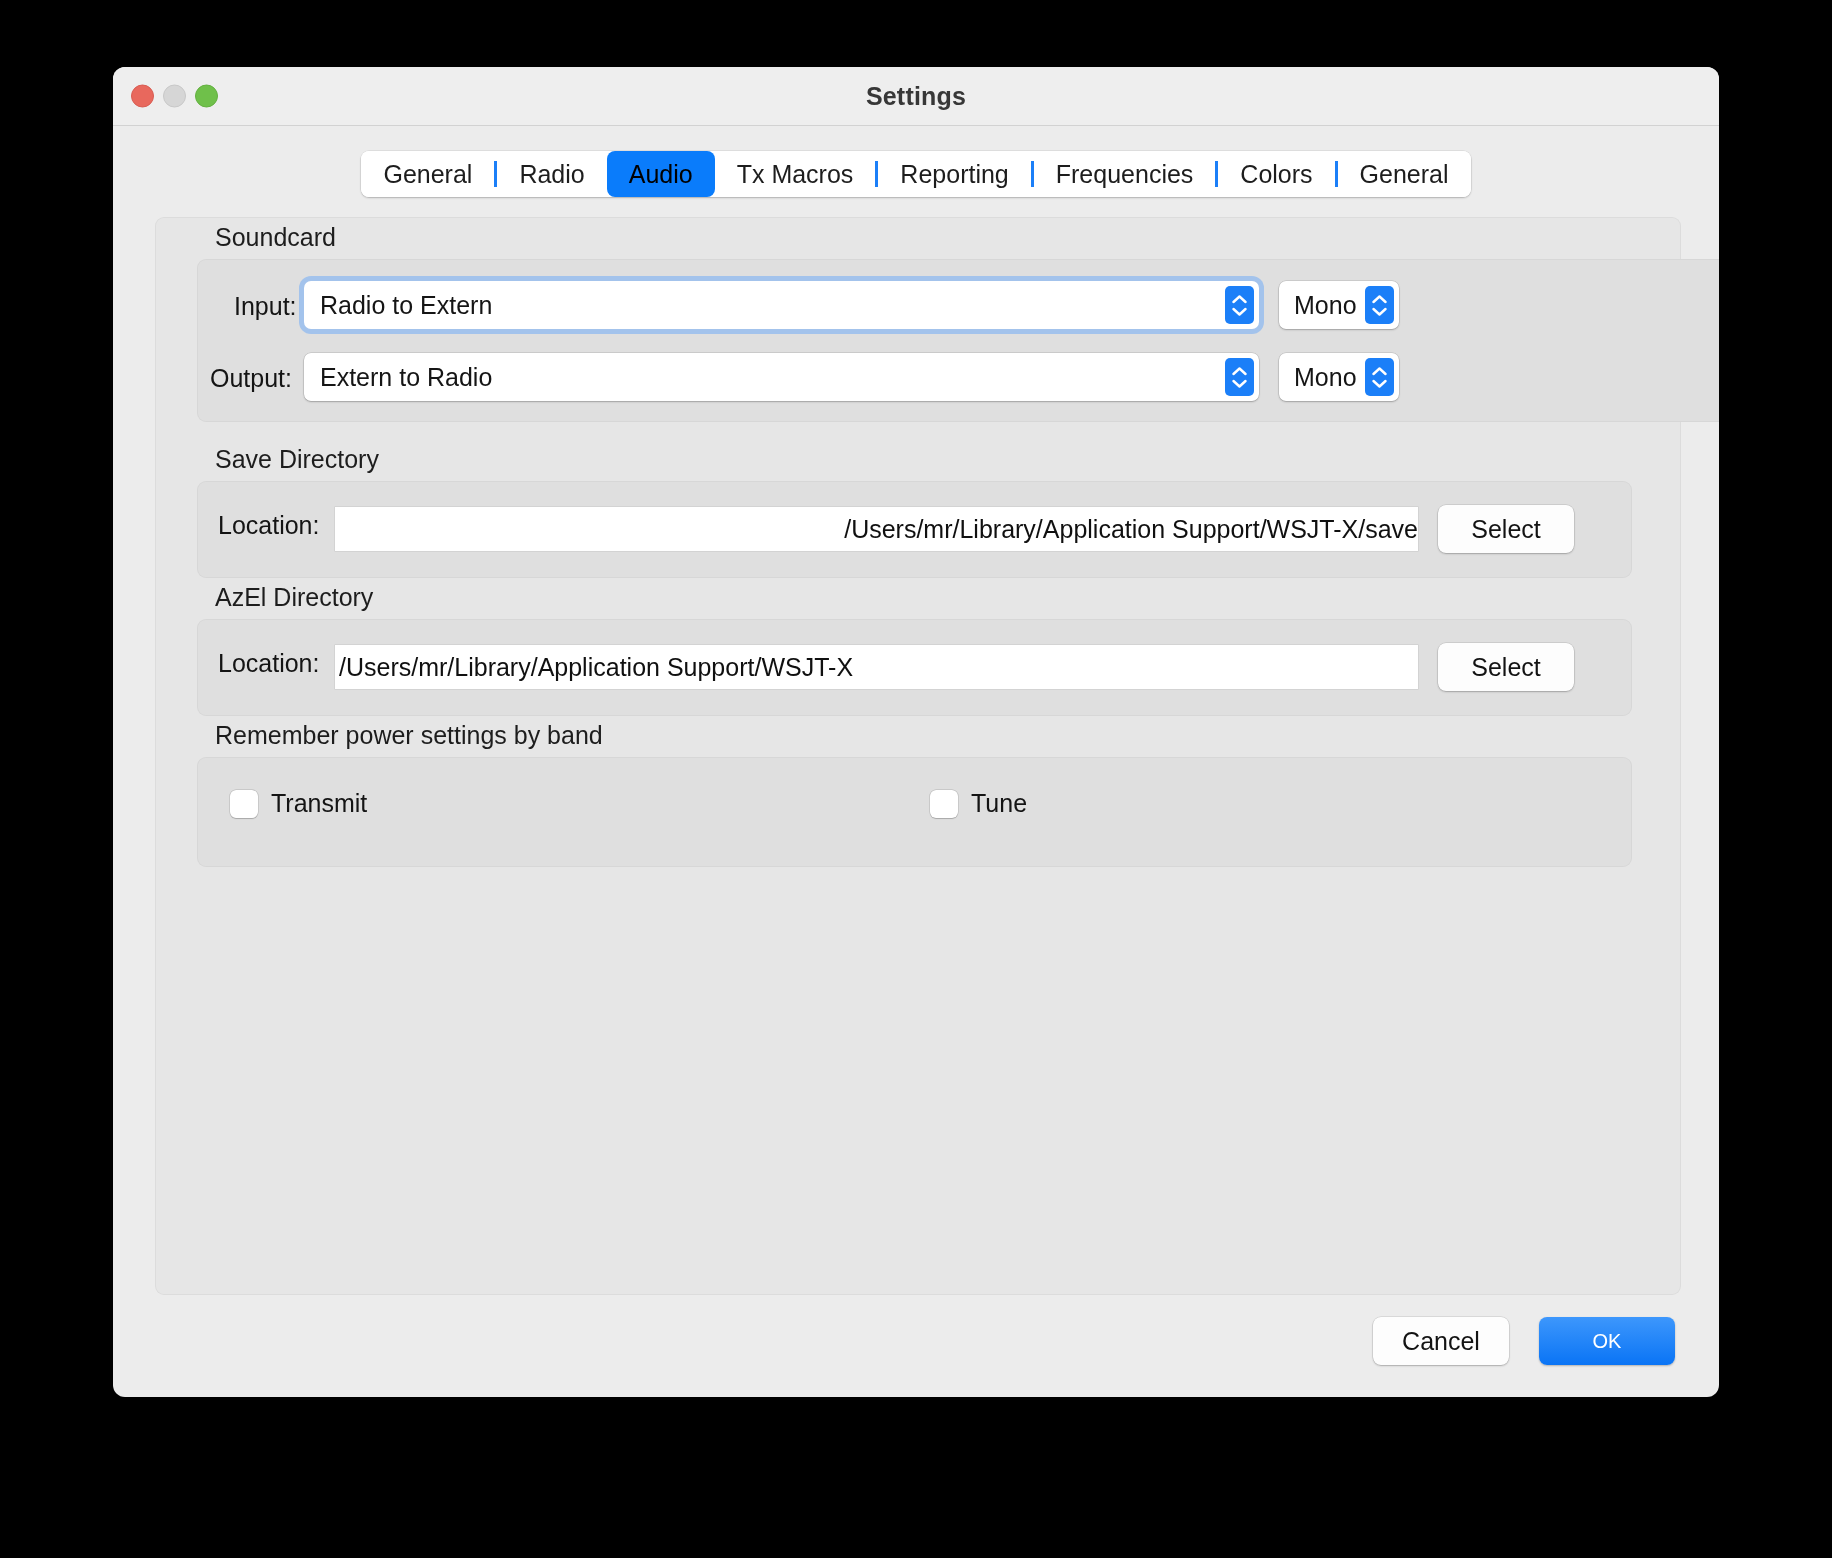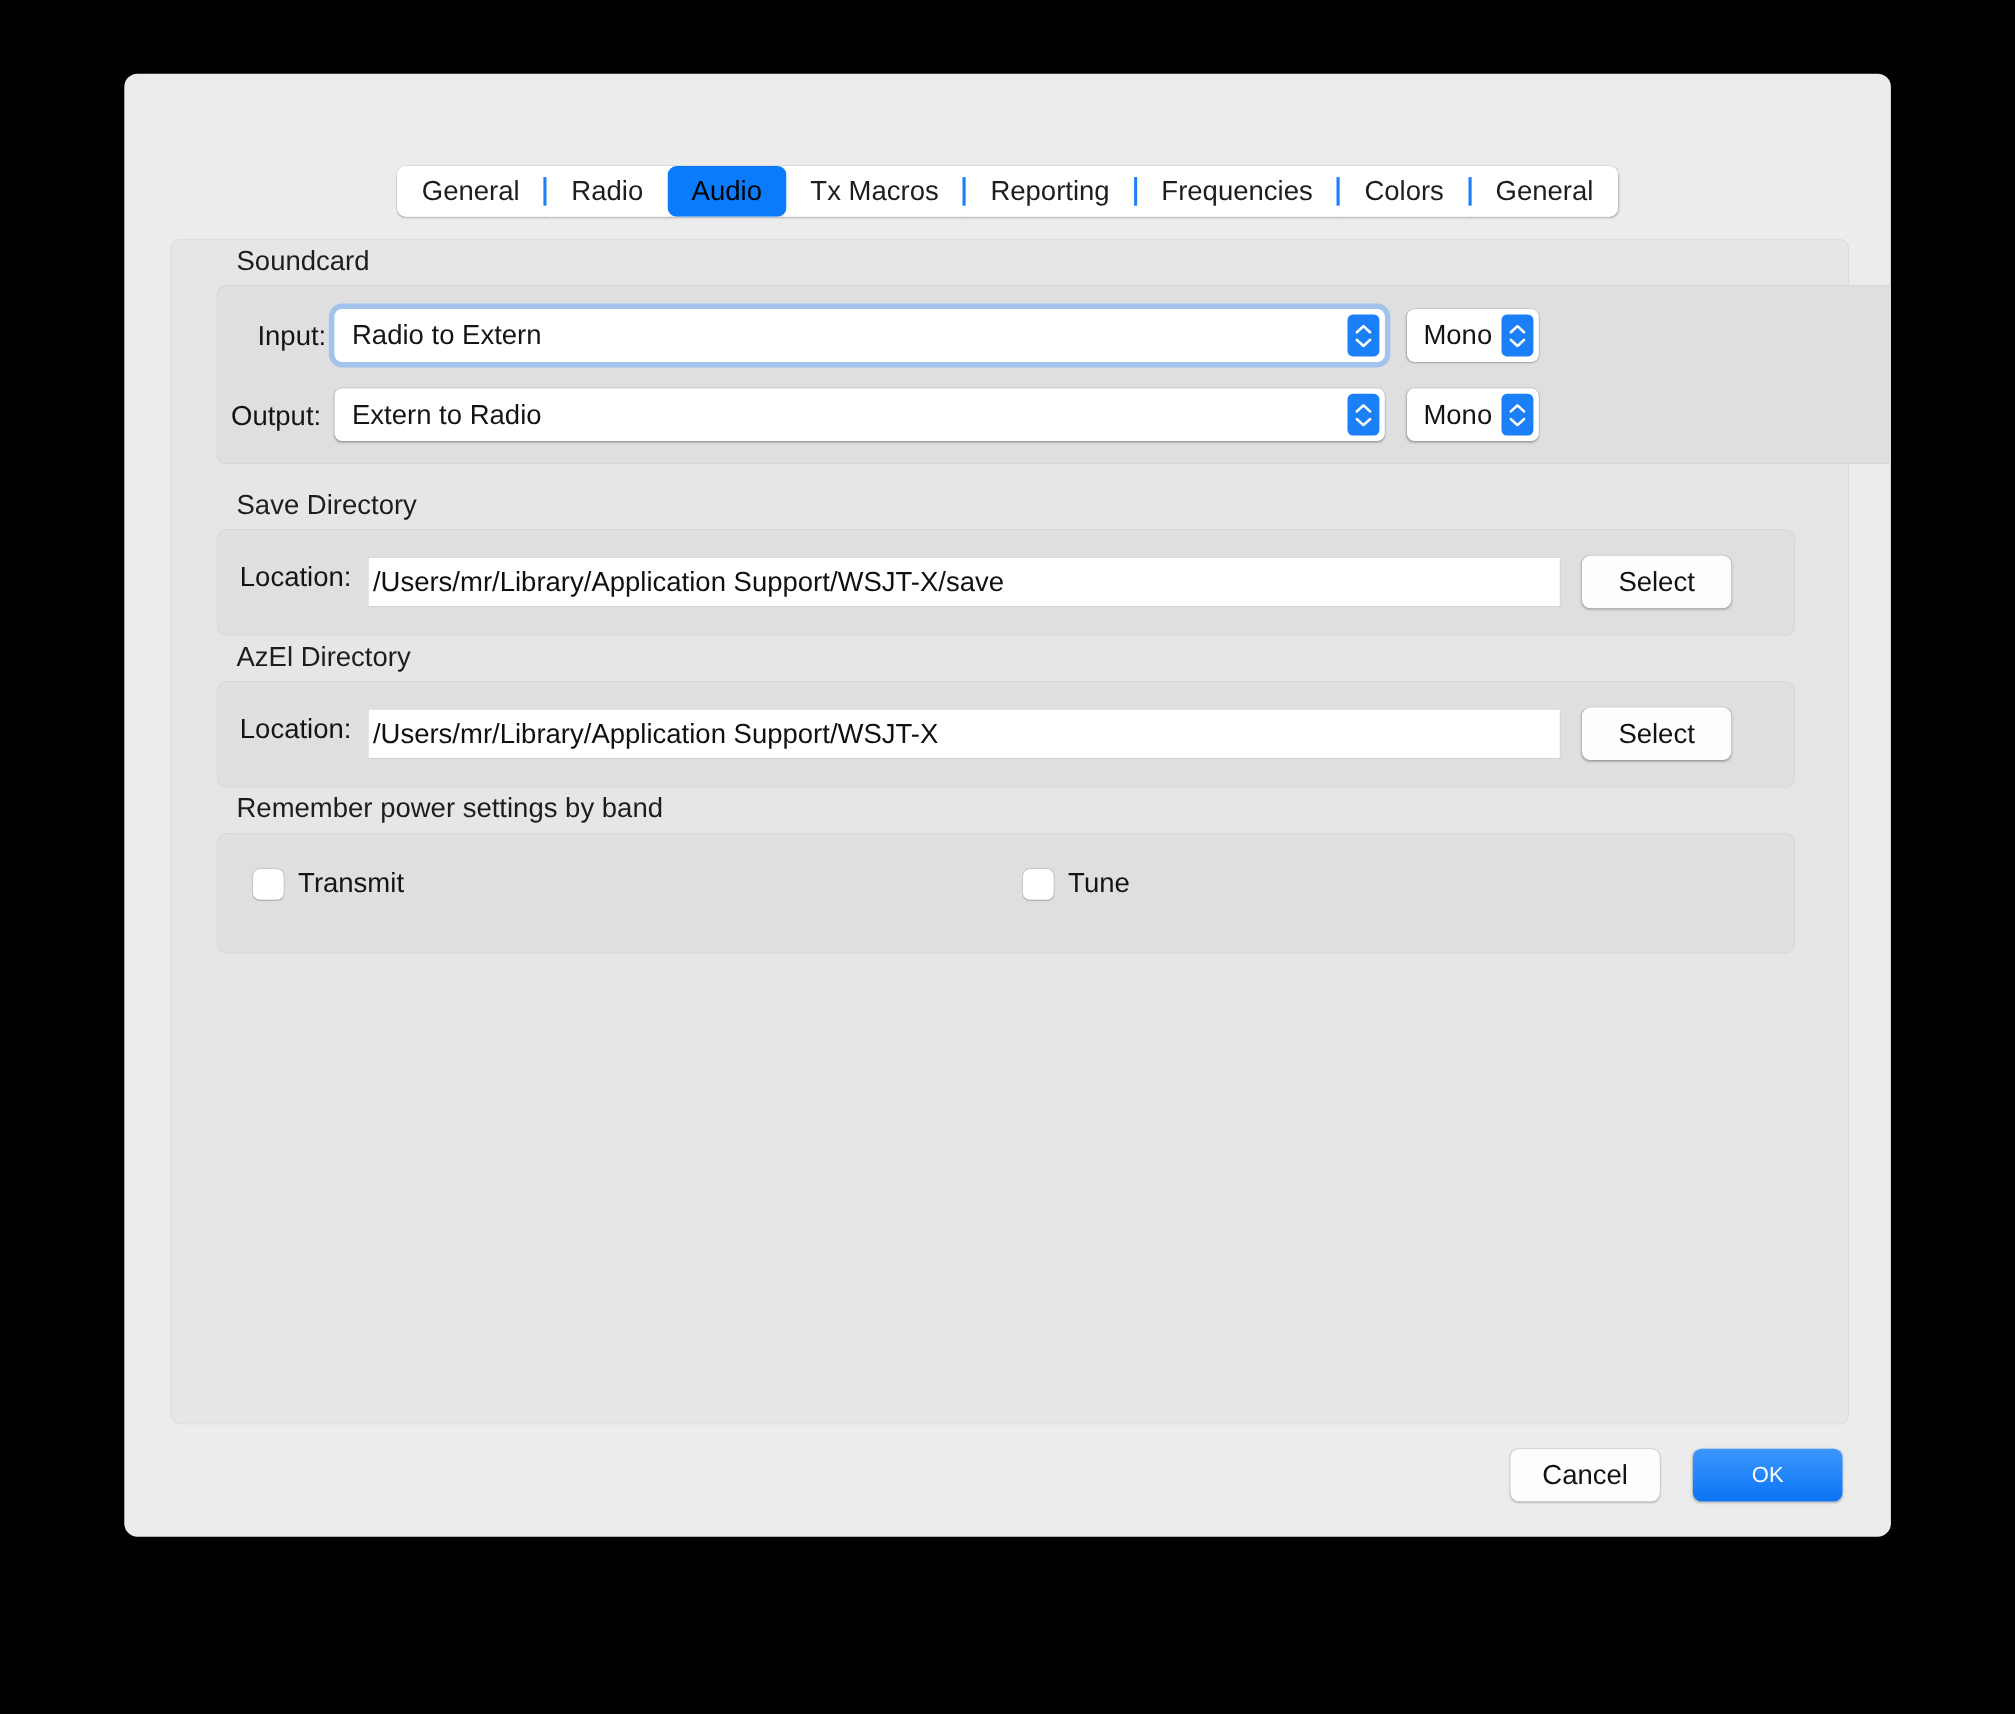--- a/index.html
+++ b/index.html
@@ -271,20 +271,28 @@
     font-size: 20px;
     box-shadow: 0 1px 2px rgba(0,0,0,0.25);
     cursor: default;
   }
 </style>
 </head>
 <body>
 
 <div id="window">
 
+  <div id="titlebar">
+    <div id="traffic-lights">
+      <div class="light close"></div>
+      <div class="light min"></div>
+      <div class="light zoom"></div>
+    </div>
+    <div id="window-title">Settings</div>
+  </div>
 
   <div id="tabbar-wrap">
     <div id="tabbar">
       <div class="tab">General</div>
       <div class="tab-sep"></div>
       <div class="tab">Radio</div>
       <div class="tab selected">Audio</div>
       <div class="tab">Tx Macros</div>
       <div class="tab-sep"></div>
       <div class="tab">Reporting</div>
@@ -353,21 +361,21 @@
           </svg>
         </div>
       </div>
     </div>
 
     <div class="group" style="left:42px; top:264px; width:1435px; height:97px;">
       <div class="group-title">Save Directory</div>
 
       <div class="row-label" style="position:absolute; left:21px; top:30px;">Location:</div>
 
-      <div class="textfield" style="position:absolute; left:138px; top:26px; width:1083px;">
+      <div class="textfield" style="position:absolute; left:138px; top:26px; width:1083px;justify-content:flex-end;">
         <div class="textfield-text">/Users/mr/Library/Application Support/WSJT-X/save</div>
       </div>
 
       <div class="push-btn" style="position:absolute; left:1241px; top:24px; width:136px;">Select</div>
     </div>
 
     <div class="group" style="left:42px; top:402px; width:1435px; height:97px;">
       <div class="group-title">AzEl Directory</div>
 
       <div class="row-label" style="position:absolute; left:21px; top:30px;">Location:</div>

